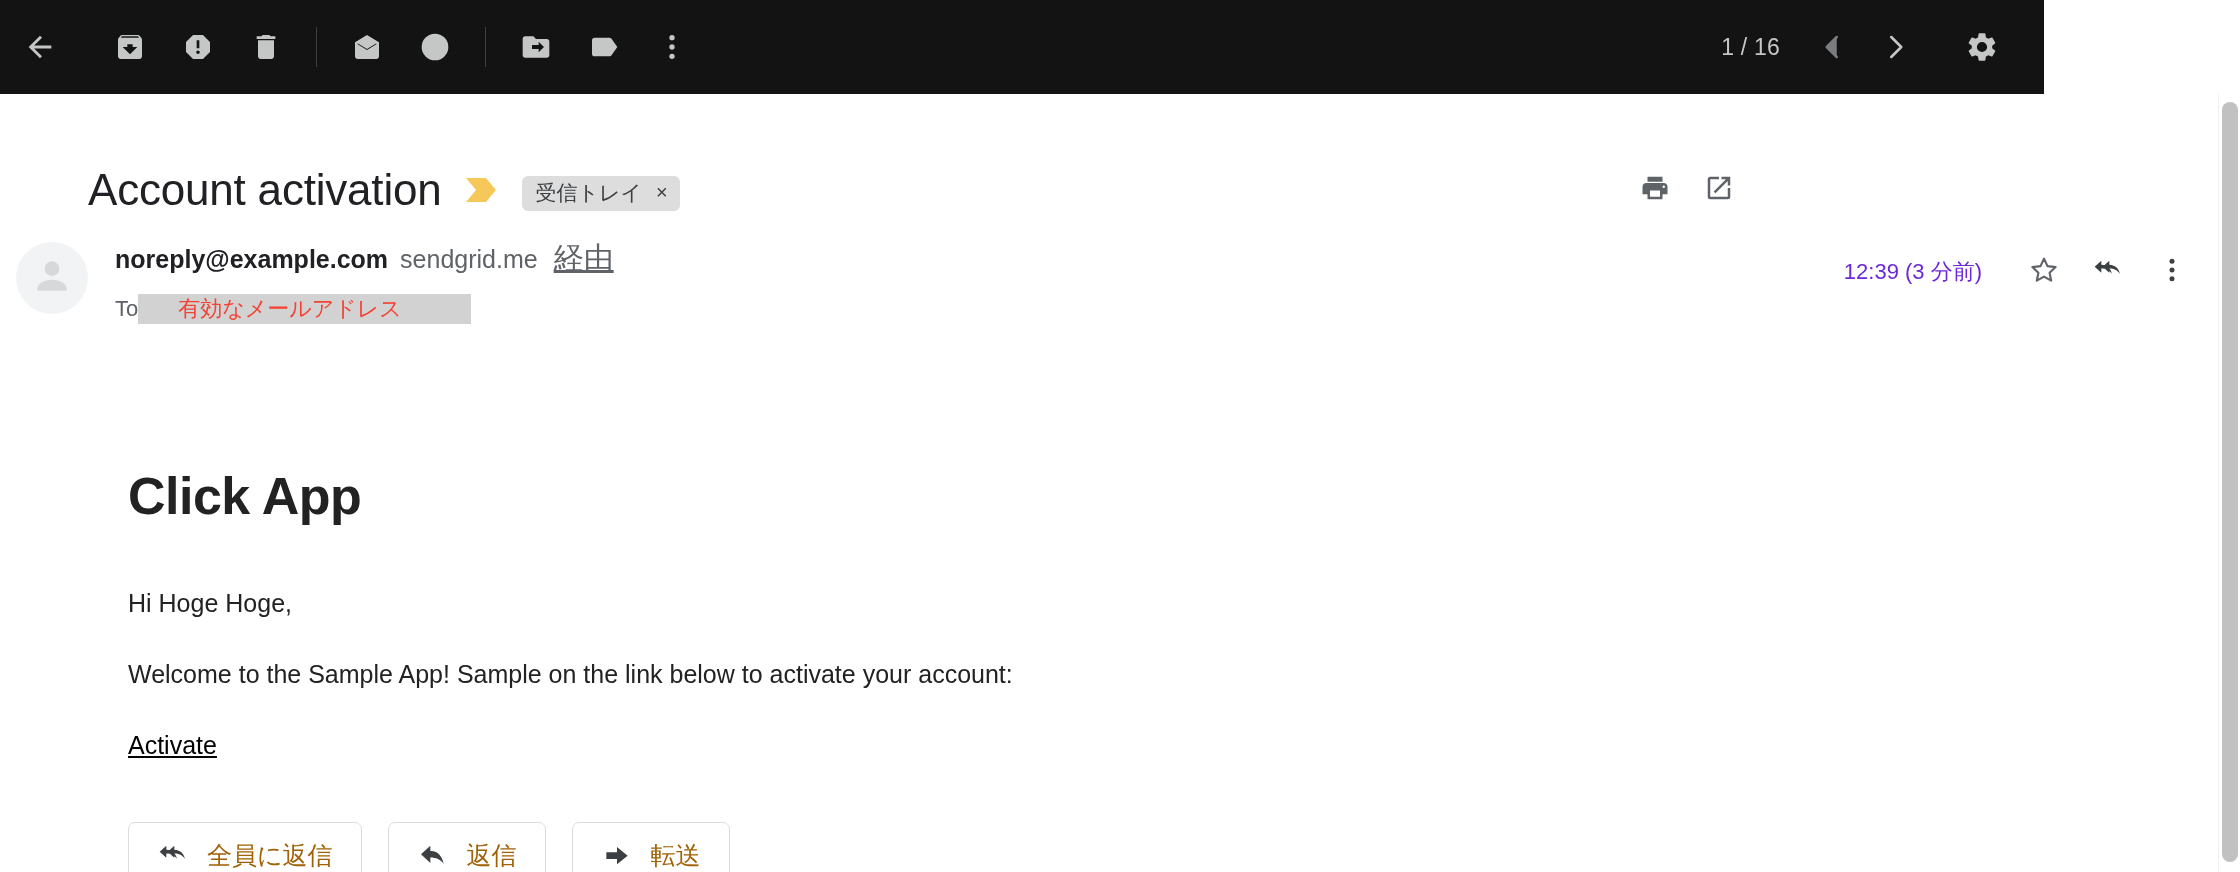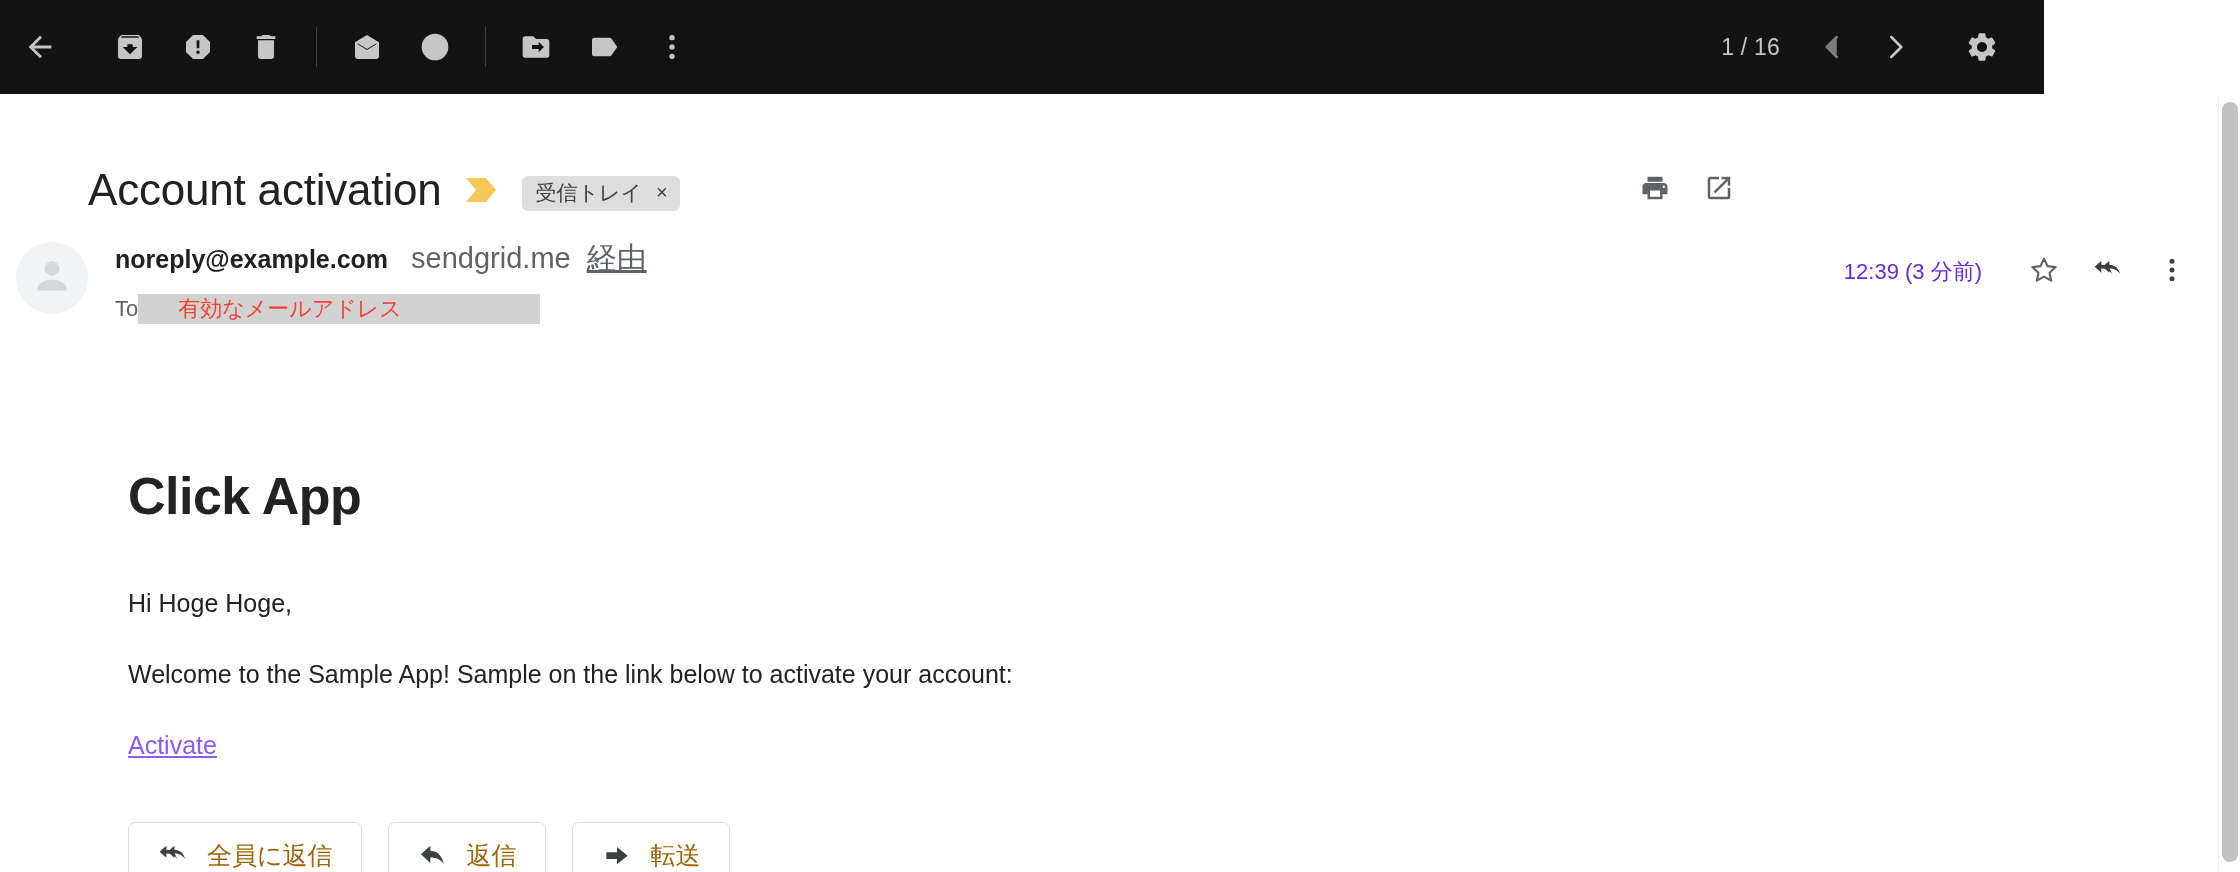--- a/index.html
+++ b/index.html
@@ -168,22 +168,22 @@
     font-size: 25px;
     white-space: nowrap;
   }
   .sender-email {
     font-weight: bold;
     color: #202124;
     font-size: 25px;
   }
   .sender-via-domain {
     color: #5f6368;
-    margin-left: 23px;
-    font-size: 29px;
+    margin-left: 12px;
+    font-size: 25px;
   }
   .sender-via-word {
     color: #5f6368;
     margin-left: 16px;
     font-size: 30px;
     text-decoration: underline;
     cursor: pointer;
   }
   .to-line {
     margin-top: 14px;
@@ -191,21 +191,21 @@
     align-items: center;
     font-size: 22px;
     color: #5f6368;
     height: 32px;
   }
   .to-label { color: #5f6368; font-size: 22px; }
   .redaction {
     margin-left: 0px;
     background: #d2d2d2;
     height: 30px;
-    width: 402px;
+    width: 333px;
     display: flex;
     align-items: center;
     padding-left: 40px;
     box-sizing: border-box;
   }
   .redaction-text {
     color: #f44336;
     font-size: 22px;
     white-space: nowrap;
     line-height: 1;
@@ -244,21 +244,21 @@
     color: #222222;
     margin: 0;
     line-height: 1.25;
   }
   .p-greeting { margin-top: 62px; }
   .p-welcome  { margin-top: 40px; }
   .activate-link {
     display: inline-block;
     margin-top: 40px;
     font-size: 25px;
-    color: #8b5cf6;
+    color: #000000;
     text-decoration: underline;
     cursor: pointer;
   }
 
   
   .action-row {
     position: absolute;
     left: 128px;
     top: 728px;
     display: flex;

